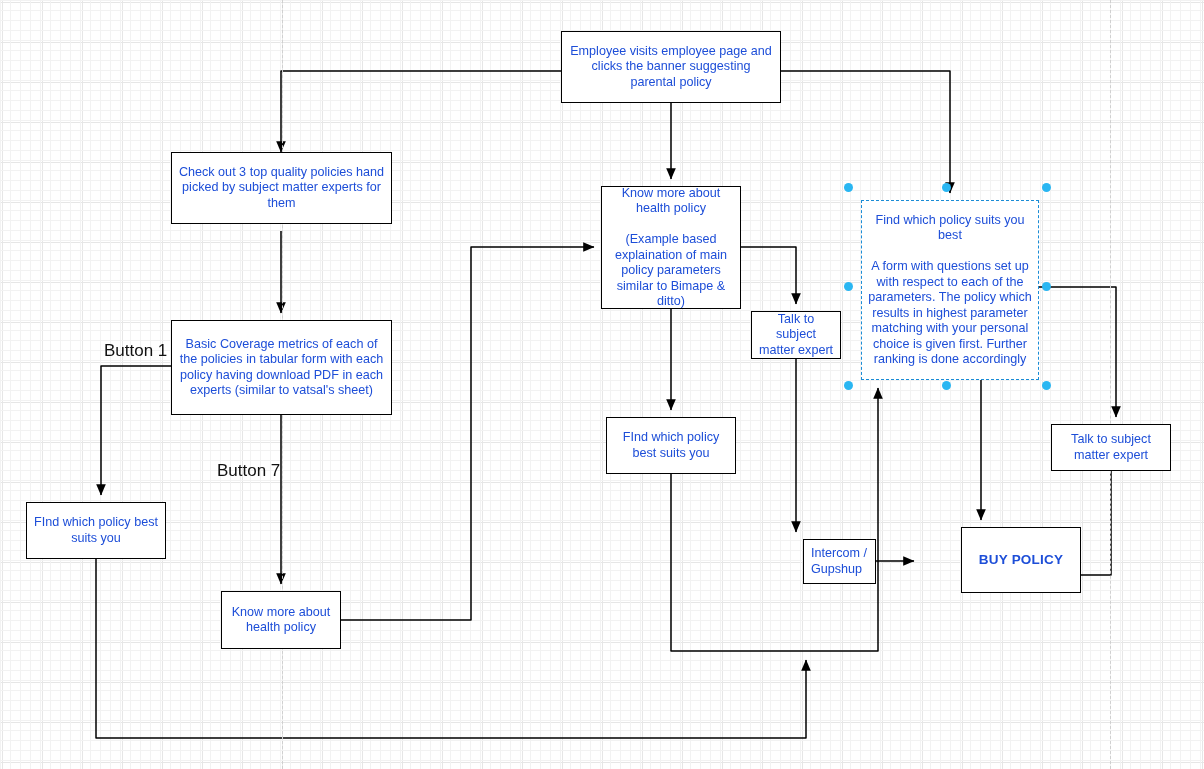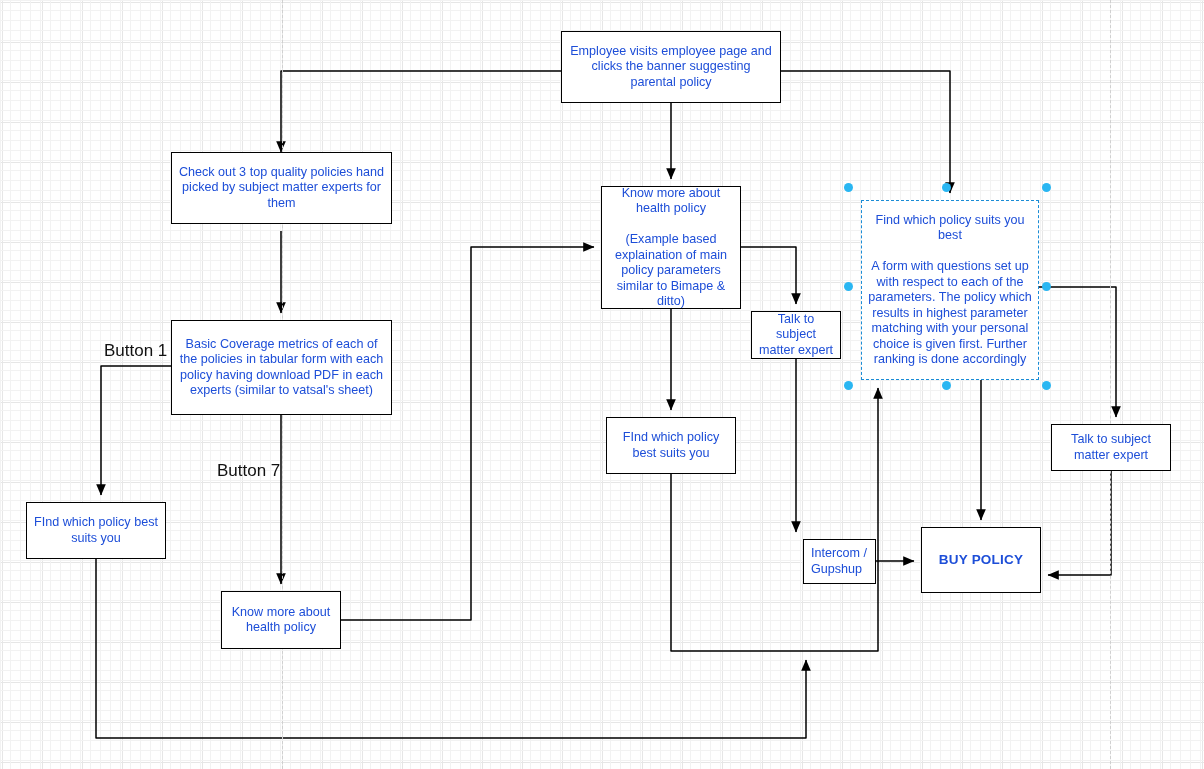--- a/index.html
+++ b/index.html
@@ -42,20 +42,21 @@
     font-size: 12.6px;
     line-height: 15.5px;
     padding: 2px 6px;
     white-space: pre-line;
     z-index: 3;
   }
   .node.bold {
     font-weight: bold;
     font-size: 13.5px;
     letter-spacing: 0.2px;
+    margin-left: 40px;
   }
   .node.leftalign {
     text-align: left;
     justify-content: flex-start;
     padding-left: 7px;
   }
   .node.selected {
     border: 1.5px dashed #1a8cd6;
     z-index: 4;
   }

